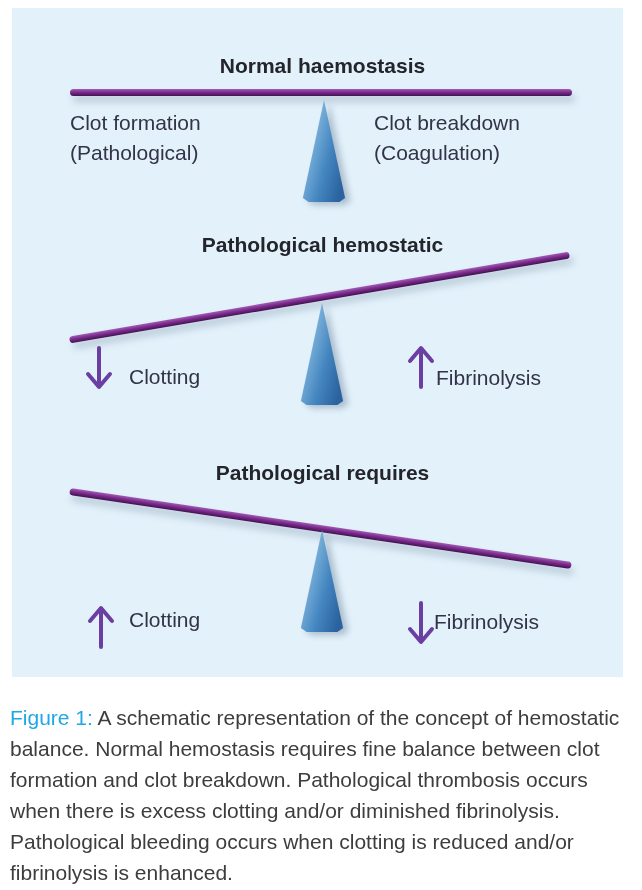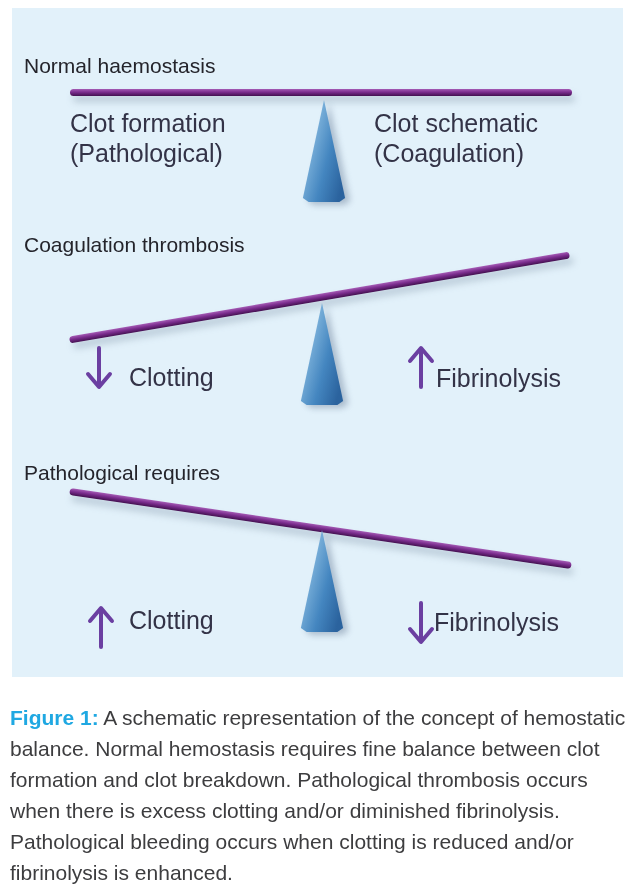--- a/index.html
+++ b/index.html
@@ -2,48 +2,48 @@
 <html style="--panel_bg: #e2f1fa; --beam_light: #a55cb5; --beam_mid: #7b2d8e; --beam_dark: #431050; --tri_light: #aed3ec; --tri_mid: #4486c0; --tri_dark: #2b639e; --arrow: #6b3fa1; --title_text: #24242b; --label_text: #333347; --caption_text: #3d3d3f; --figure_label: #1fa8e2;"><head>
 <meta charset="utf-8">
 <style>
   html,body{margin:0;padding:0;background:#ffffff}
   .page{position:relative;width:642px;height:890px;background:#ffffff;
         font-family:"Liberation Sans",sans-serif;overflow:hidden}
 
   .panel{position:absolute;left:12px;top:8px;width:611px;height:669px;
          background:var(--panel_bg,#e2f1fa)}
 
-  .sec-title{position:absolute;left:12px;width:597px;
-             font-weight:normal;font-size:21px;line-height:25px;
+  .sec-title{position:absolute;left:12px;width:597px;text-align:center;
+             font-weight:bold;font-size:21px;line-height:25px;
              color:var(--title_text,#24242b)}
 
   .beam{position:absolute;height:7px;border-radius:4px;
         background:linear-gradient(180deg,var(--beam_light,#a55cb5) 0%,
                    var(--beam_mid,#7b2d8e) 45%,var(--beam_dark,#431050) 100%);
         box-shadow:3px 6px 7px rgba(125,145,165,0.40)}
   .beam.tilt-up{transform:rotate(-9.65deg)}
   .beam.tilt-down{transform:rotate(8.4deg)}
 
   .fulcrum{position:absolute;width:44px;height:102px;
            filter:drop-shadow(5px 3px 3px rgba(105,125,150,0.45))}
   .fulcrum-shape{width:100%;height:100%;
            clip-path:polygon(50% 0%,98% 96%,85% 100%,15% 100%,2% 96%);
            background:linear-gradient(105deg,var(--tri_light,#aed3ec) 0%,
                       #79afd9 30%,var(--tri_mid,#4486c0) 58%,
                       var(--tri_dark,#2b639e) 88%)}
 
-  .dlabel{position:absolute;font-size:25px;line-height:30px;
+  .dlabel{position:absolute;font-size:21px;line-height:30px;
           color:var(--label_text,#333347);white-space:nowrap}
 
   .arrow{position:absolute}
   .arrow svg{display:block}
 
   .caption{position:absolute;left:10px;top:702px;width:626px;
            font-size:21px;line-height:31px;color:var(--caption_text,#3d3d3f)}
-  .caption .fig{font-weight:bold;color:var(--figure_label,#1fa8e2)}
+  .caption .fig{font-weight:normal;color:var(--figure_label,#1fa8e2)}
 </style>
 </head>
 <body>
 
 <div class="page">
 
   <div class="panel">
 
     <div class="sec-title" style="top:45px">Normal haemostasis</div>
 
@@ -52,25 +52,25 @@
     <div class="fulcrum" style="left:290px;top:92px">
       <div class="fulcrum-shape"></div>
     </div>
 
     <div class="dlabel" style="left:58px;top:100px">
       <div>Clot formation</div>
       <div>(Pathological)</div>
     </div>
 
     <div class="dlabel" style="left:362px;top:100px">
-      <div>Clot schematic</div>
+      <div>Clot breakdown</div>
       <div>(Coagulation)</div>
     </div>
 
-    <div class="sec-title" style="top:224px">Coagulation thrombosis</div>
+    <div class="sec-title" style="top:224px">Pathological hemostatic</div>
 
     <div class="beam tilt-up" style="left:54px;top:286px;width:507px"></div>
 
     <div class="fulcrum" style="left:288px;top:295px">
       <div class="fulcrum-shape"></div>
     </div>
 
     <div class="arrow" style="left:72px;top:337px">
       <svg width="30" height="46" viewBox="0 0 30 46" fill="none">
         <path d="M15 3 L15 41 M4 29 L15 42 L26 29" stroke="var(--arrow,#6b3fa1)" stroke-width="4" stroke-linecap="round" stroke-linejoin="round" fill="none"></path>

